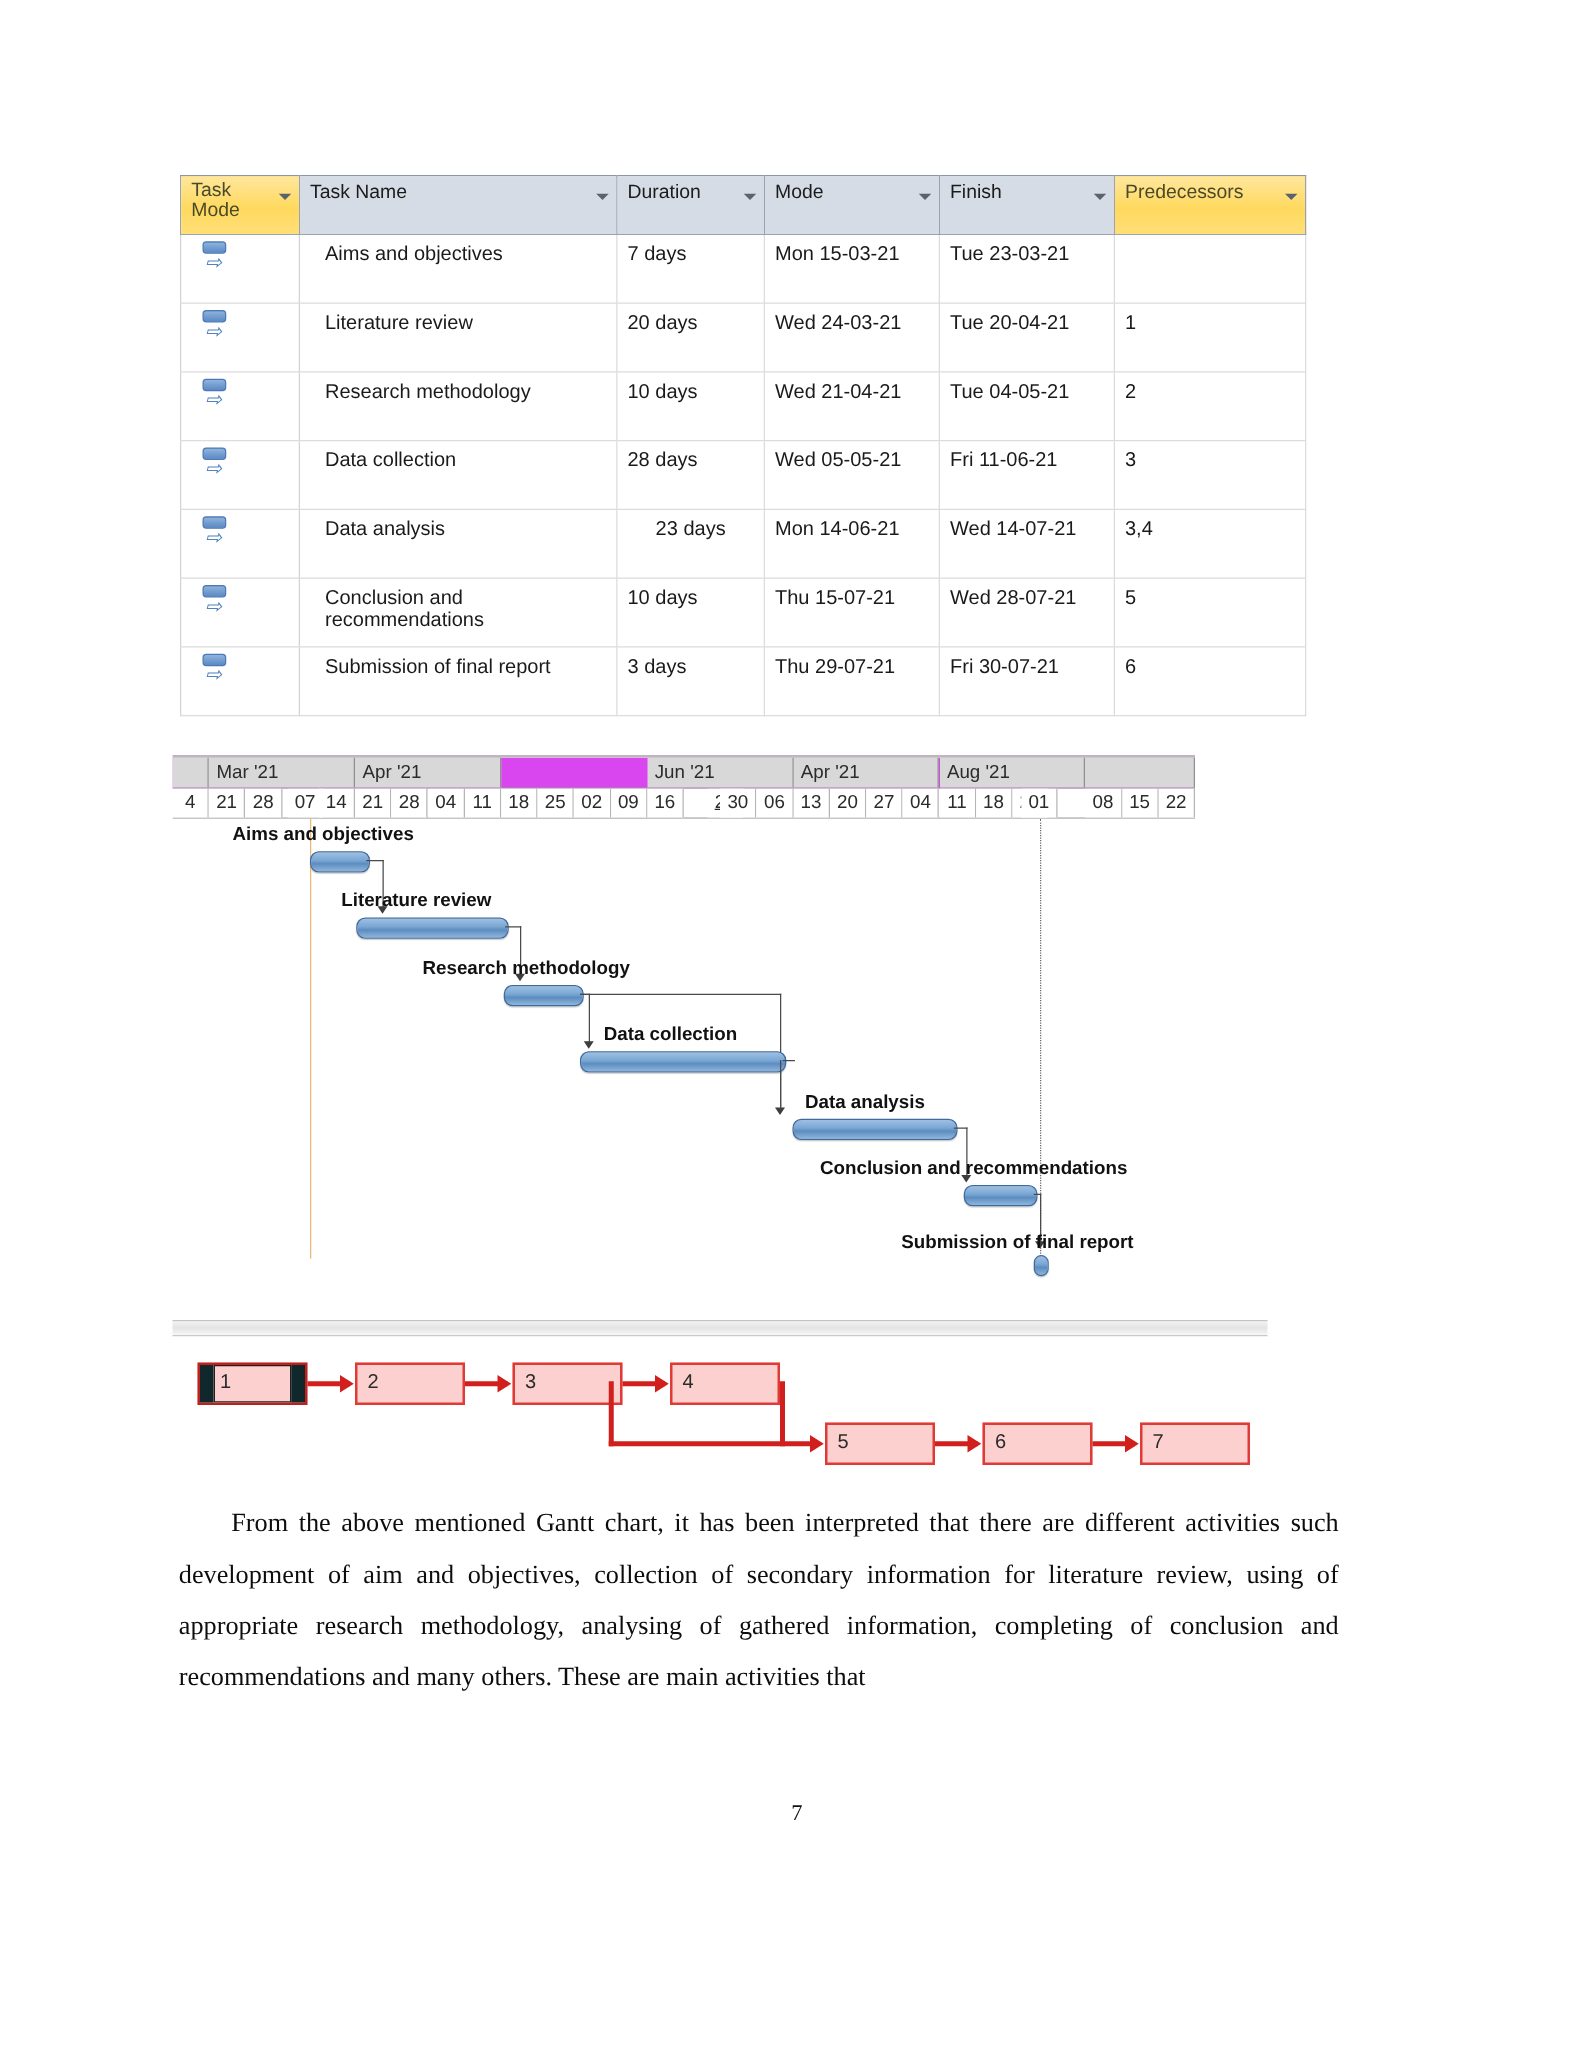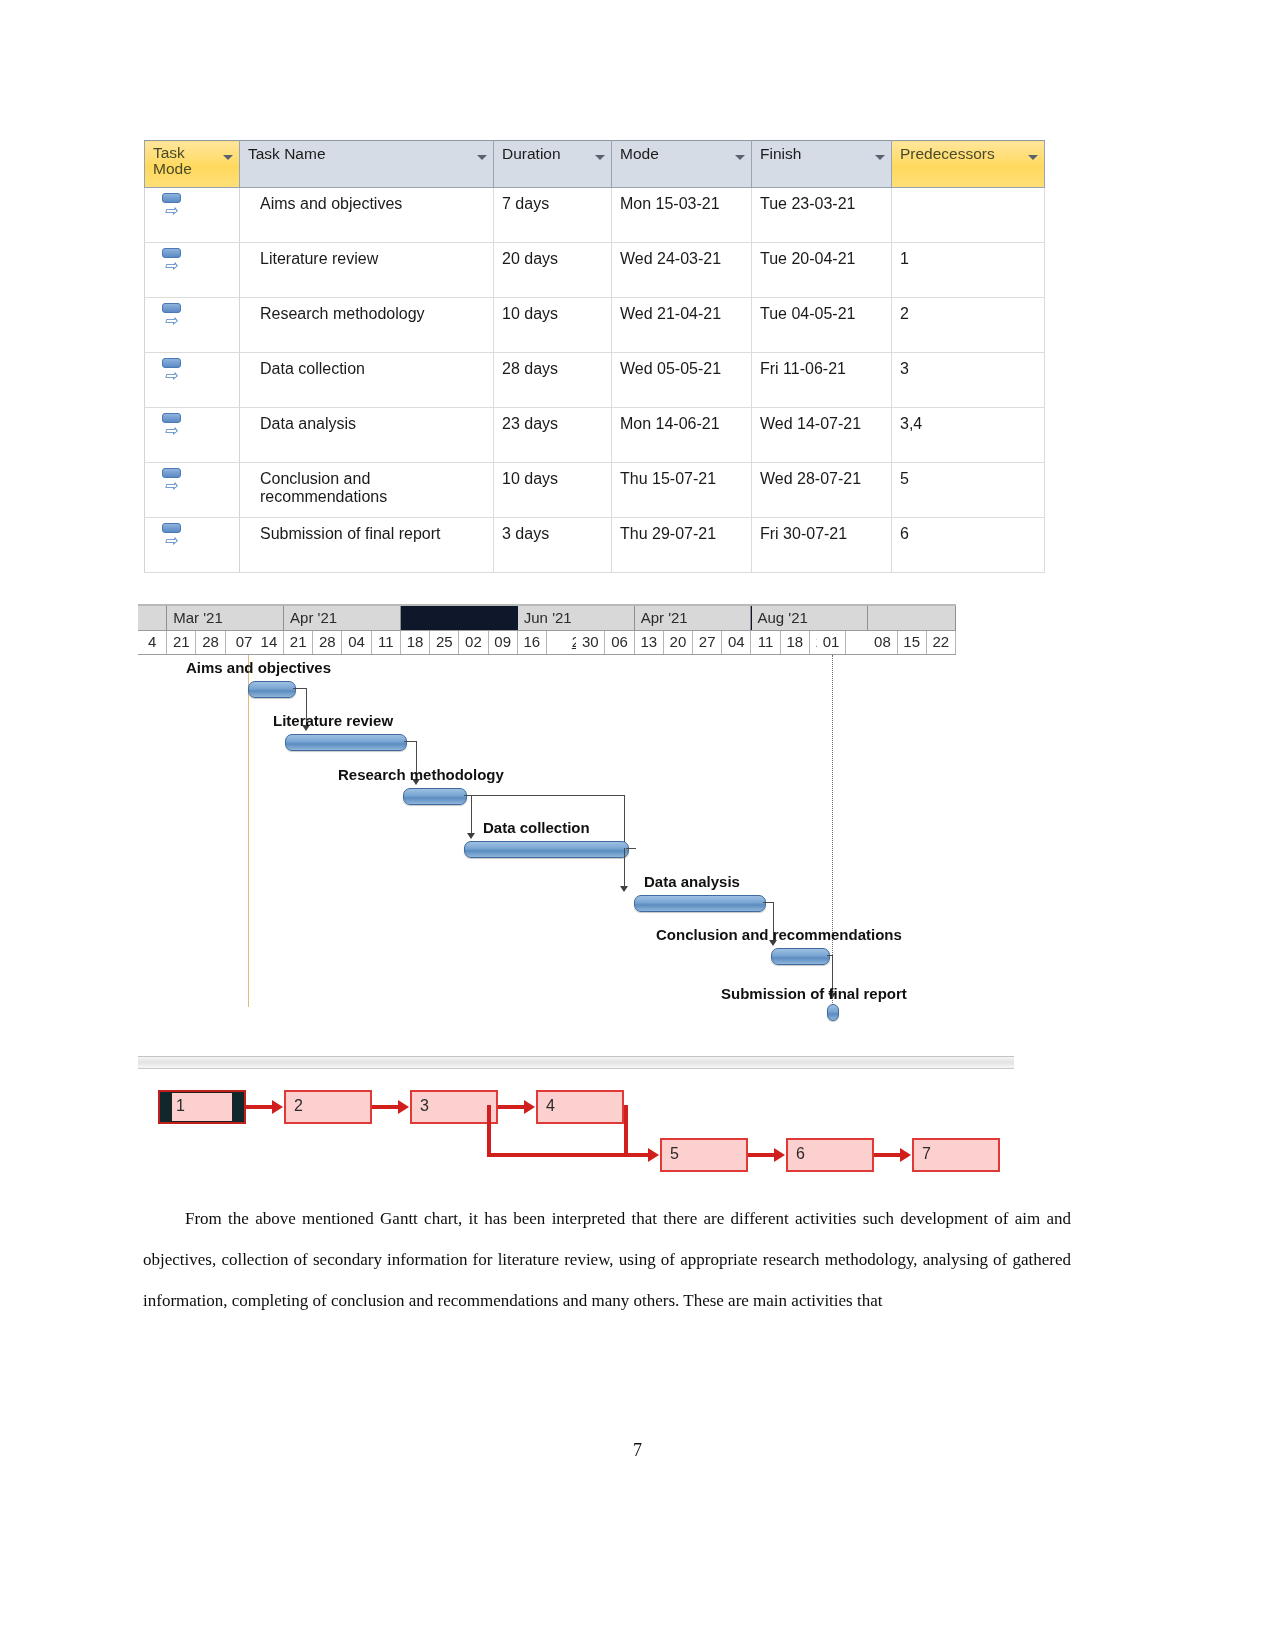--- a/index.html
+++ b/index.html
@@ -65,21 +65,21 @@
     color:#1a1a1a;
     padding:7px 8px;
     vertical-align:top;
     height:40px;
     background:#ffffff;
   }
   .task-table tbody td.mode-cell{
     background:#ffffff;border-right:1px solid #d4d4d4;padding:5px 0 0 16px;
   }
   .task-table tbody td.name-cell{padding-left:20px;}
-  .hl{background:#eaf1fa;}
+  .hl{background:#eaf1fa;text-align:center;}
   .hl2{background:#e4edf9;}
 
   
   .mode-ico{display:inline-block;width:22px;height:26px;position:relative;}
   .mode-ico .bar{
     position:absolute;left:1px;top:0;width:17px;height:8px;border-radius:3px;
     background:linear-gradient(180deg,#8fb3dd 0%,#5b8ac4 100%);
     border:1px solid #4b79b5;
   }
   .mode-ico .arw{
@@ -90,21 +90,21 @@
 
   
   .gantt{
     position:absolute;left:138px;top:604px;width:818px;height:455px;
     background:#ffffff;
     font-family:"Liberation Sans", sans-serif;
     overflow:hidden;
     border-top:2px solid #b9b9b9;
   }
   .tl-month-row{
-    position:relative;height:24px;background:#0f172a;
+    position:relative;height:24px;background:#d946ef;
     border-bottom:1px solid #9b9b9b;
   }
   .tl-month{
     position:absolute;top:0;height:24px;line-height:23px;
     font-size:15px;color:#2b2b2b;padding-left:6px;
     border-right:1px solid #8f8f8f;box-sizing:border-box;
     background:#d8d8d8;
   }
   .tl-day-row{
     position:relative;height:23px;background:#ffffff;
@@ -179,21 +179,21 @@
     position:absolute;width:0;height:0;
     border-top:7px solid transparent;
     border-bottom:7px solid transparent;
     border-left:11px solid #d01f1c;
   }
 
   
   .para{
     position:absolute;left:143px;top:1198px;width:928px;
     font-family:"Liberation Serif", serif;
-    font-size:17px;line-height:41px;color:#0d0d0d;
+    font-size:21px;line-height:41px;color:#0d0d0d;
     text-align:justify;text-indent:42px;
     hyphens:none;
   }
   .pagenum{
     position:absolute;left:0;top:1440px;width:1275px;text-align:center;
     font-family:"Liberation Serif", serif;font-size:18px;color:#111;
   }
 </style>
 </head>
 <body>

